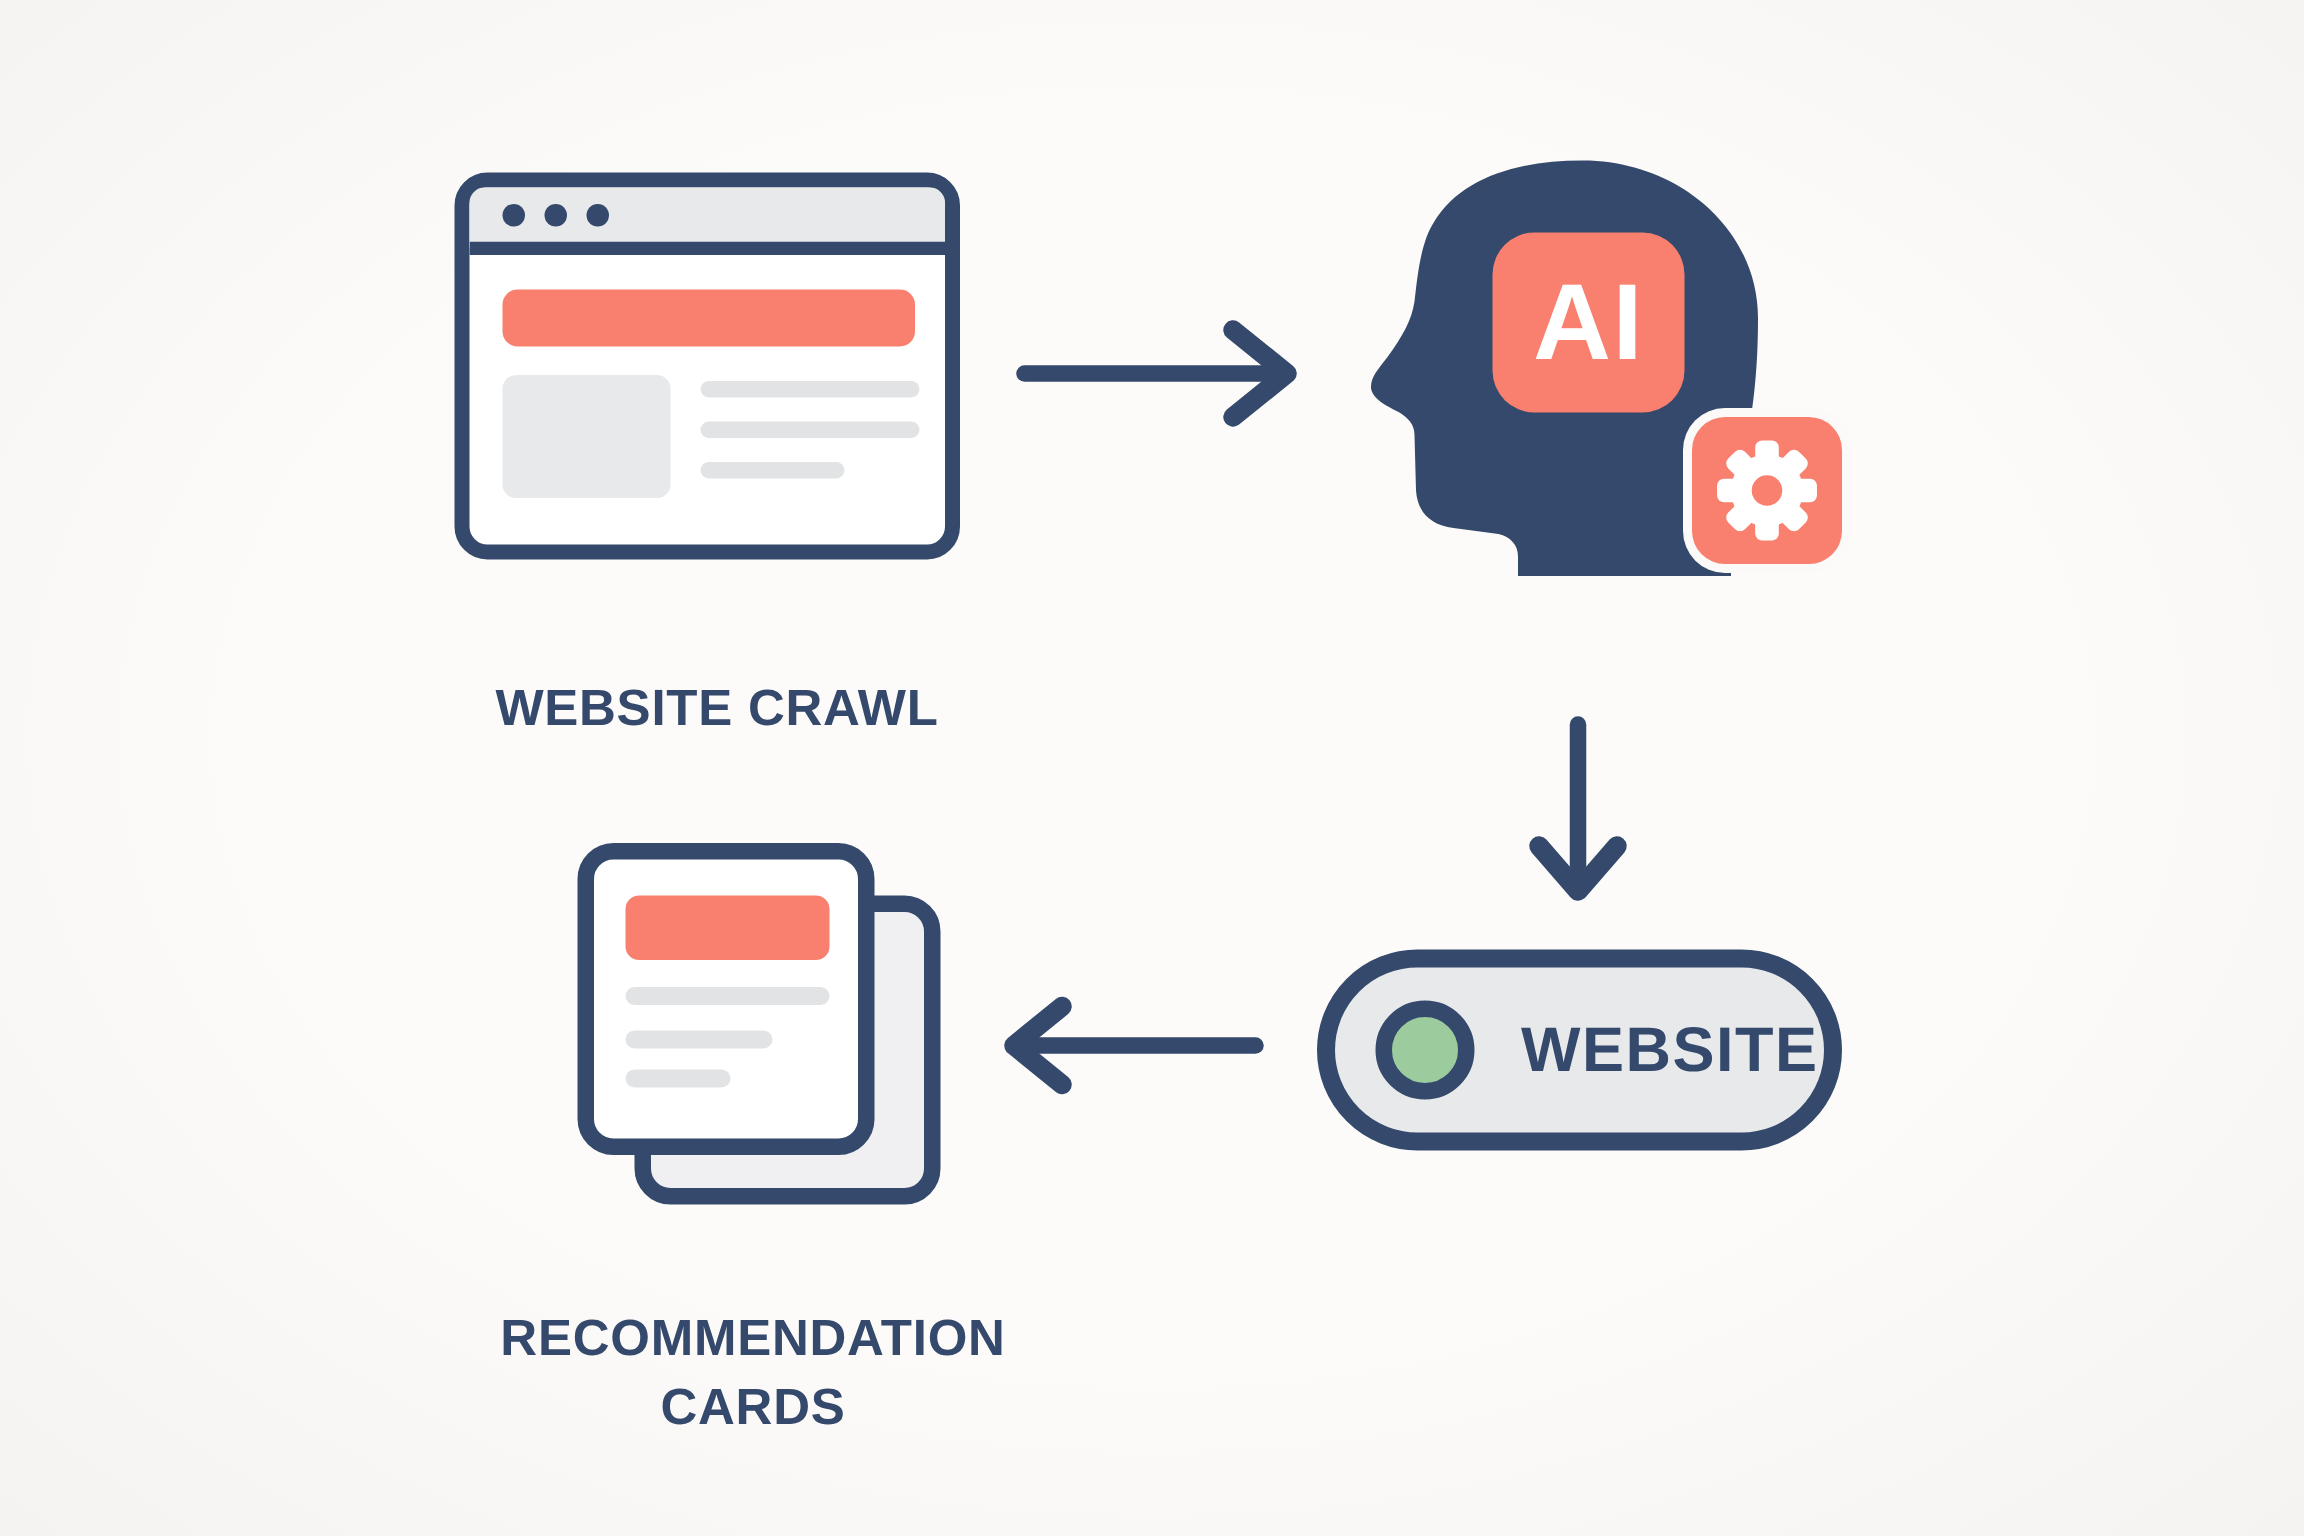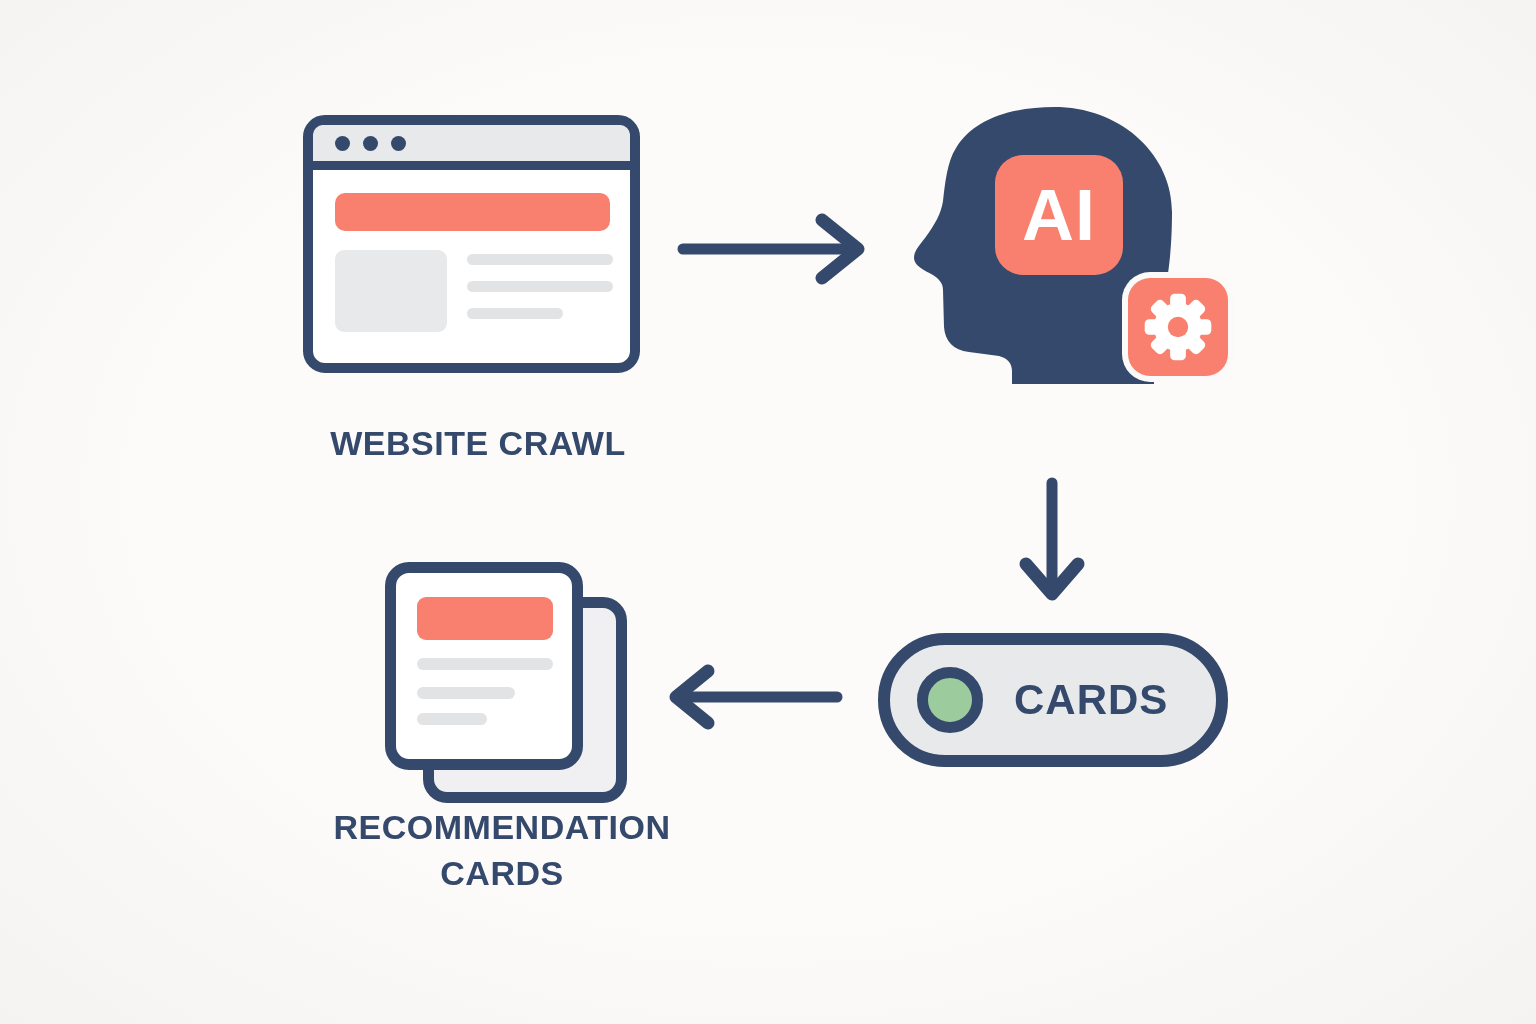--- a/index.html
+++ b/index.html
@@ -79,25 +79,25 @@
   .card-front{left:2px; top:2px; width:198px; height:208px; background:var(--white);}
   .card-title-bar{position:absolute; left:21px; top:24px; width:136px; height:43px; border-radius:9px; background:var(--salmon);}
   .c-line{position:absolute; left:21px; height:12px; border-radius:6px; background:var(--line-gray);}
   .c-line.l1{top:85px; width:136px;}
   .c-line.l2{top:114px; width:98px;}
   .c-line.l3{top:140px; width:70px;}
 
   
   .node-label{
     color:var(--navy); font-weight:700; font-size:34px; letter-spacing:0.5px;
-    text-align:center; line-height:1.36;
+    text-align:center; line-height:1.36;margin-top:29px;
   }
   .label-website{left:278px; top:420px; width:400px;}
   .label-ai{left:883px; top:420px; width:350px;}
-  .label-cards{left:292px; top:804px; width:420px;text-align:center;}
+  .label-cards{left:292px; top:840px; width:420px;text-align:center;}
 </style>
 </head>
 <body>
 
 <div class="stage">
 
   <div class="abs browser">
     <div class="browser-titlebar">
       <span class="dot"></span>
       <span class="dot"></span>
@@ -160,21 +160,21 @@
     </div>
   </div>
 
   <svg class="abs" style="left:1002px; top:474px;" width="100" height="132" viewBox="0 0 100 132">
     <line class="arrow-shaft" x1="50" y1="9" x2="50" y2="116"></line>
     <polyline class="arrow-head" points="24,90 50,120 76,90"></polyline>
   </svg>
 
   <div class="abs deploy">
     <span class="status-light"></span>
-    <span class="deploy-label">CARDS</span>
+    <span class="deploy-label">WEBSITE</span>
   </div>
 
   <svg class="abs" style="left:664px; top:654px;" width="185" height="88" viewBox="0 0 185 88">
     <line class="arrow-shaft" x1="173" y1="43" x2="18" y2="43"></line>
     <polyline class="arrow-head" points="44,17 12,43 44,69"></polyline>
   </svg>
 
   <div class="abs cards-group">
     <div class="card card-back"></div>
     <div class="card card-front">

